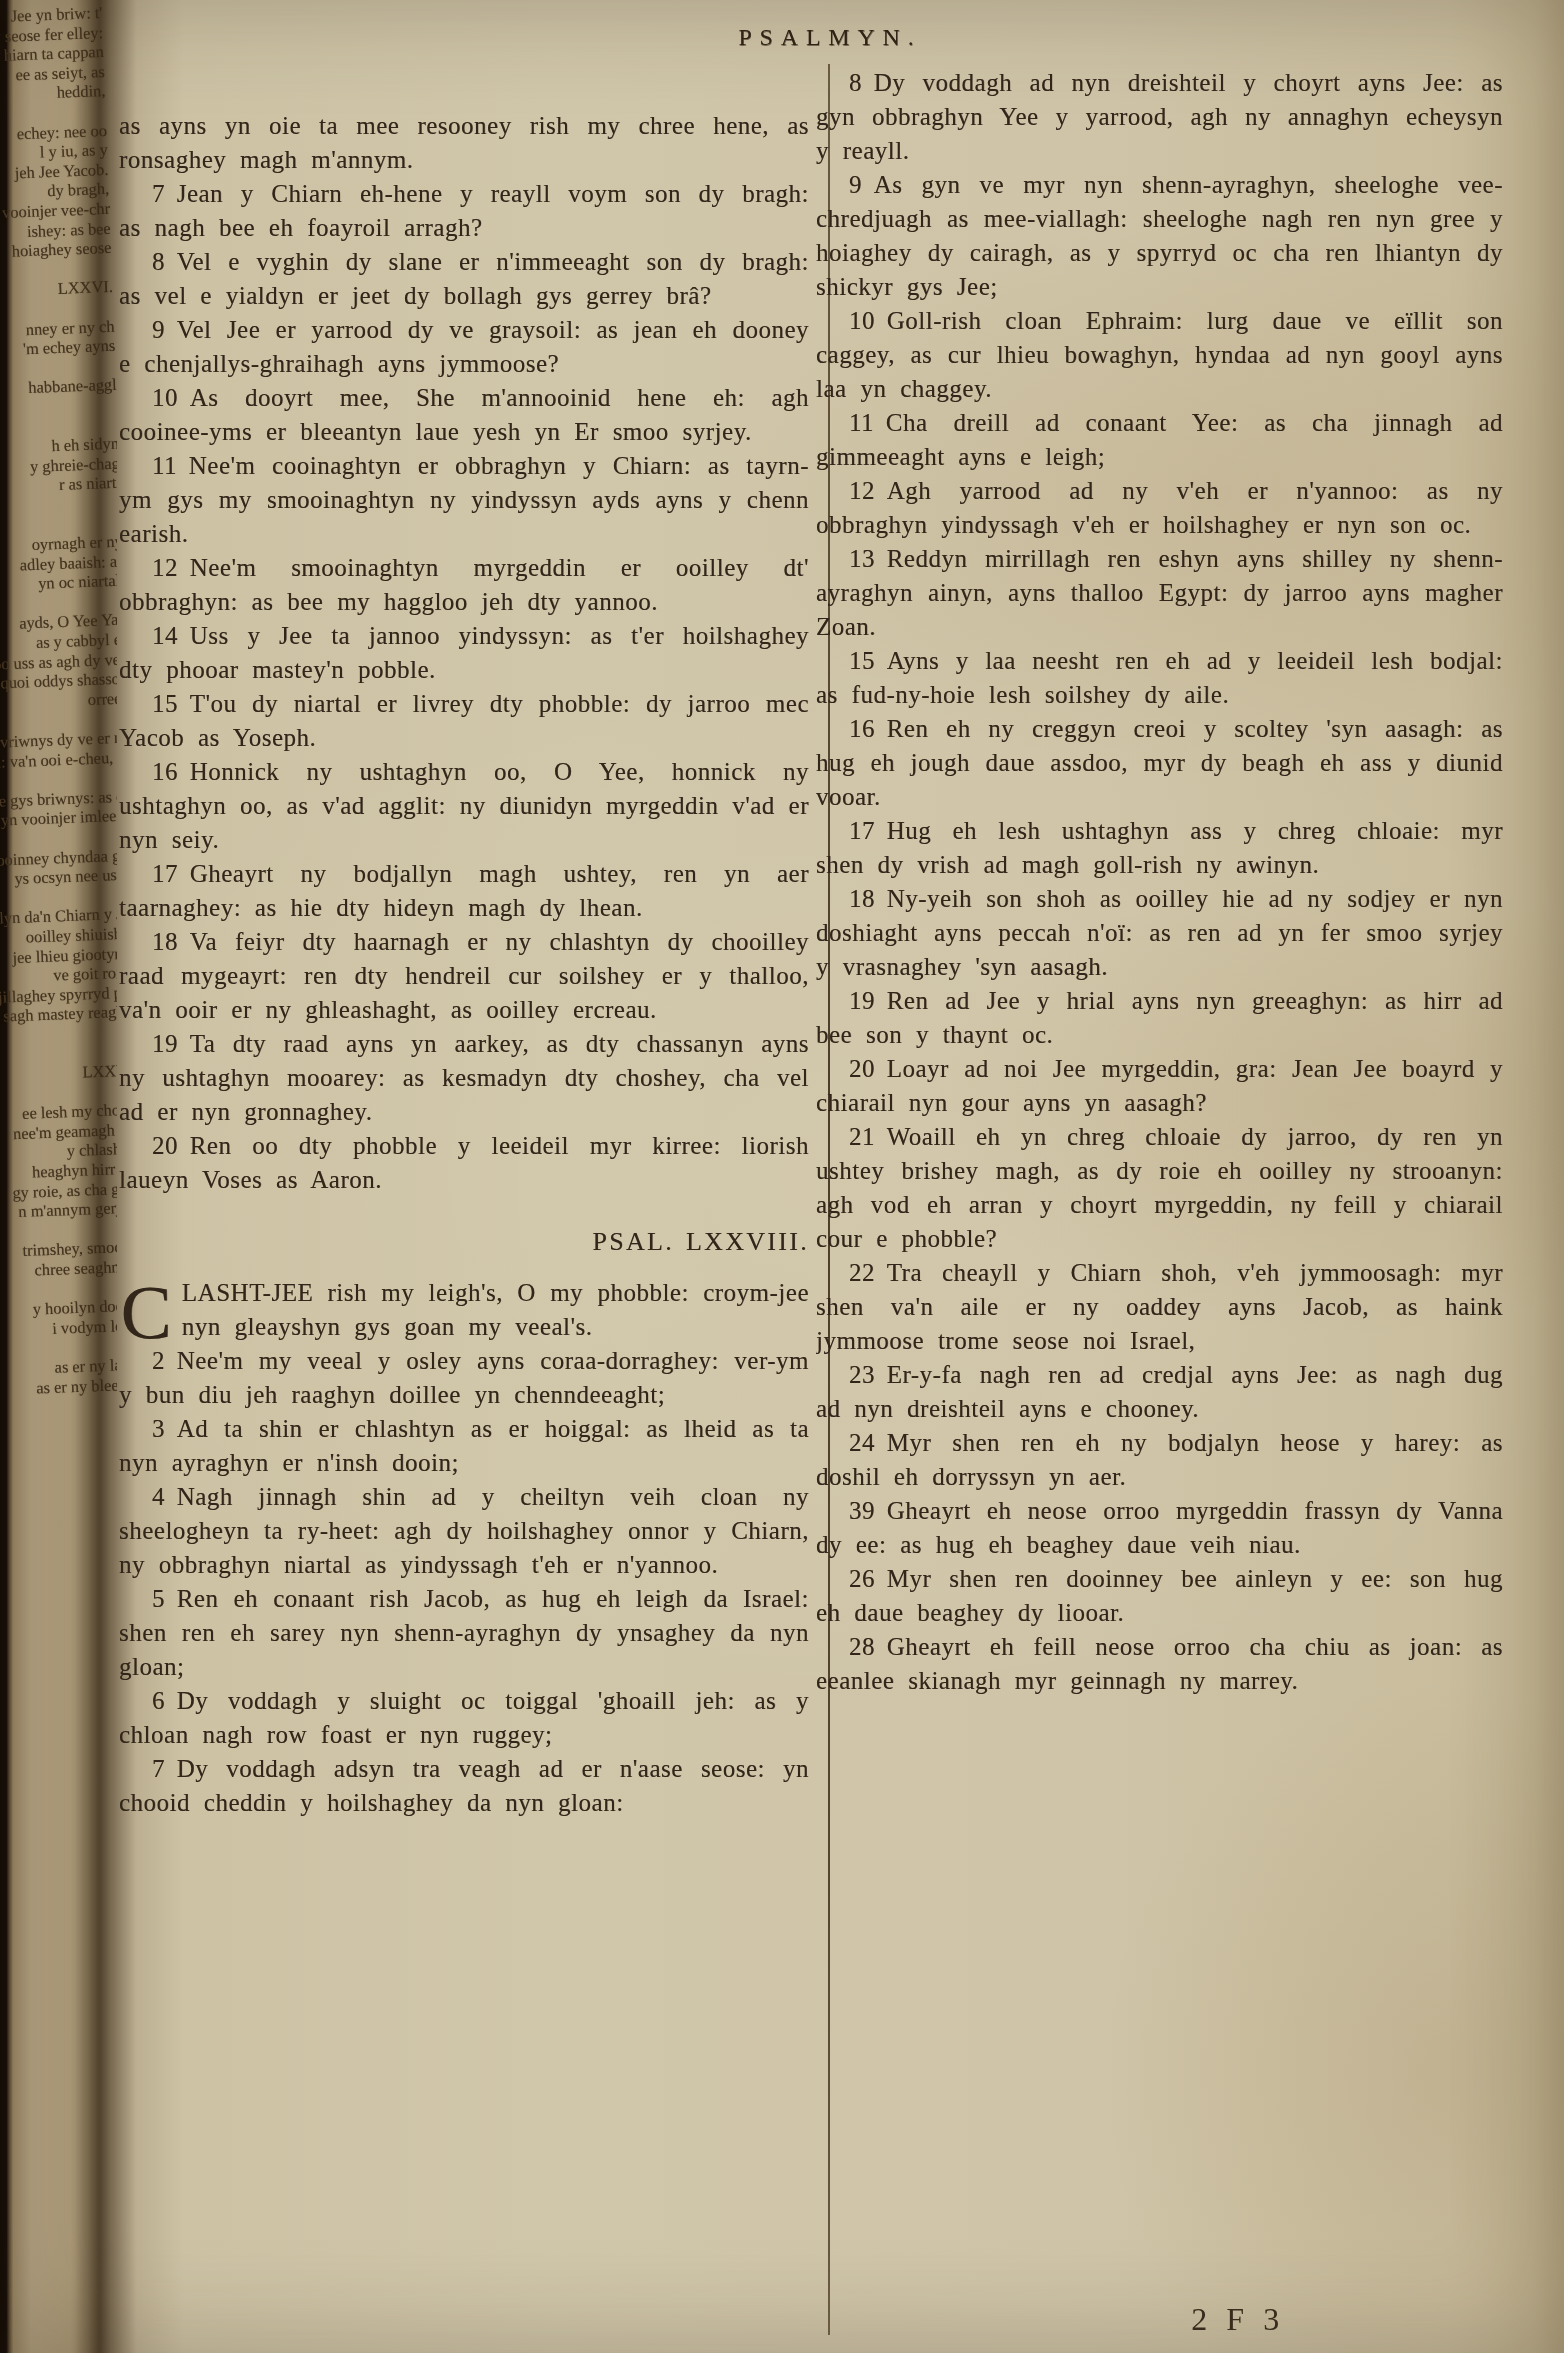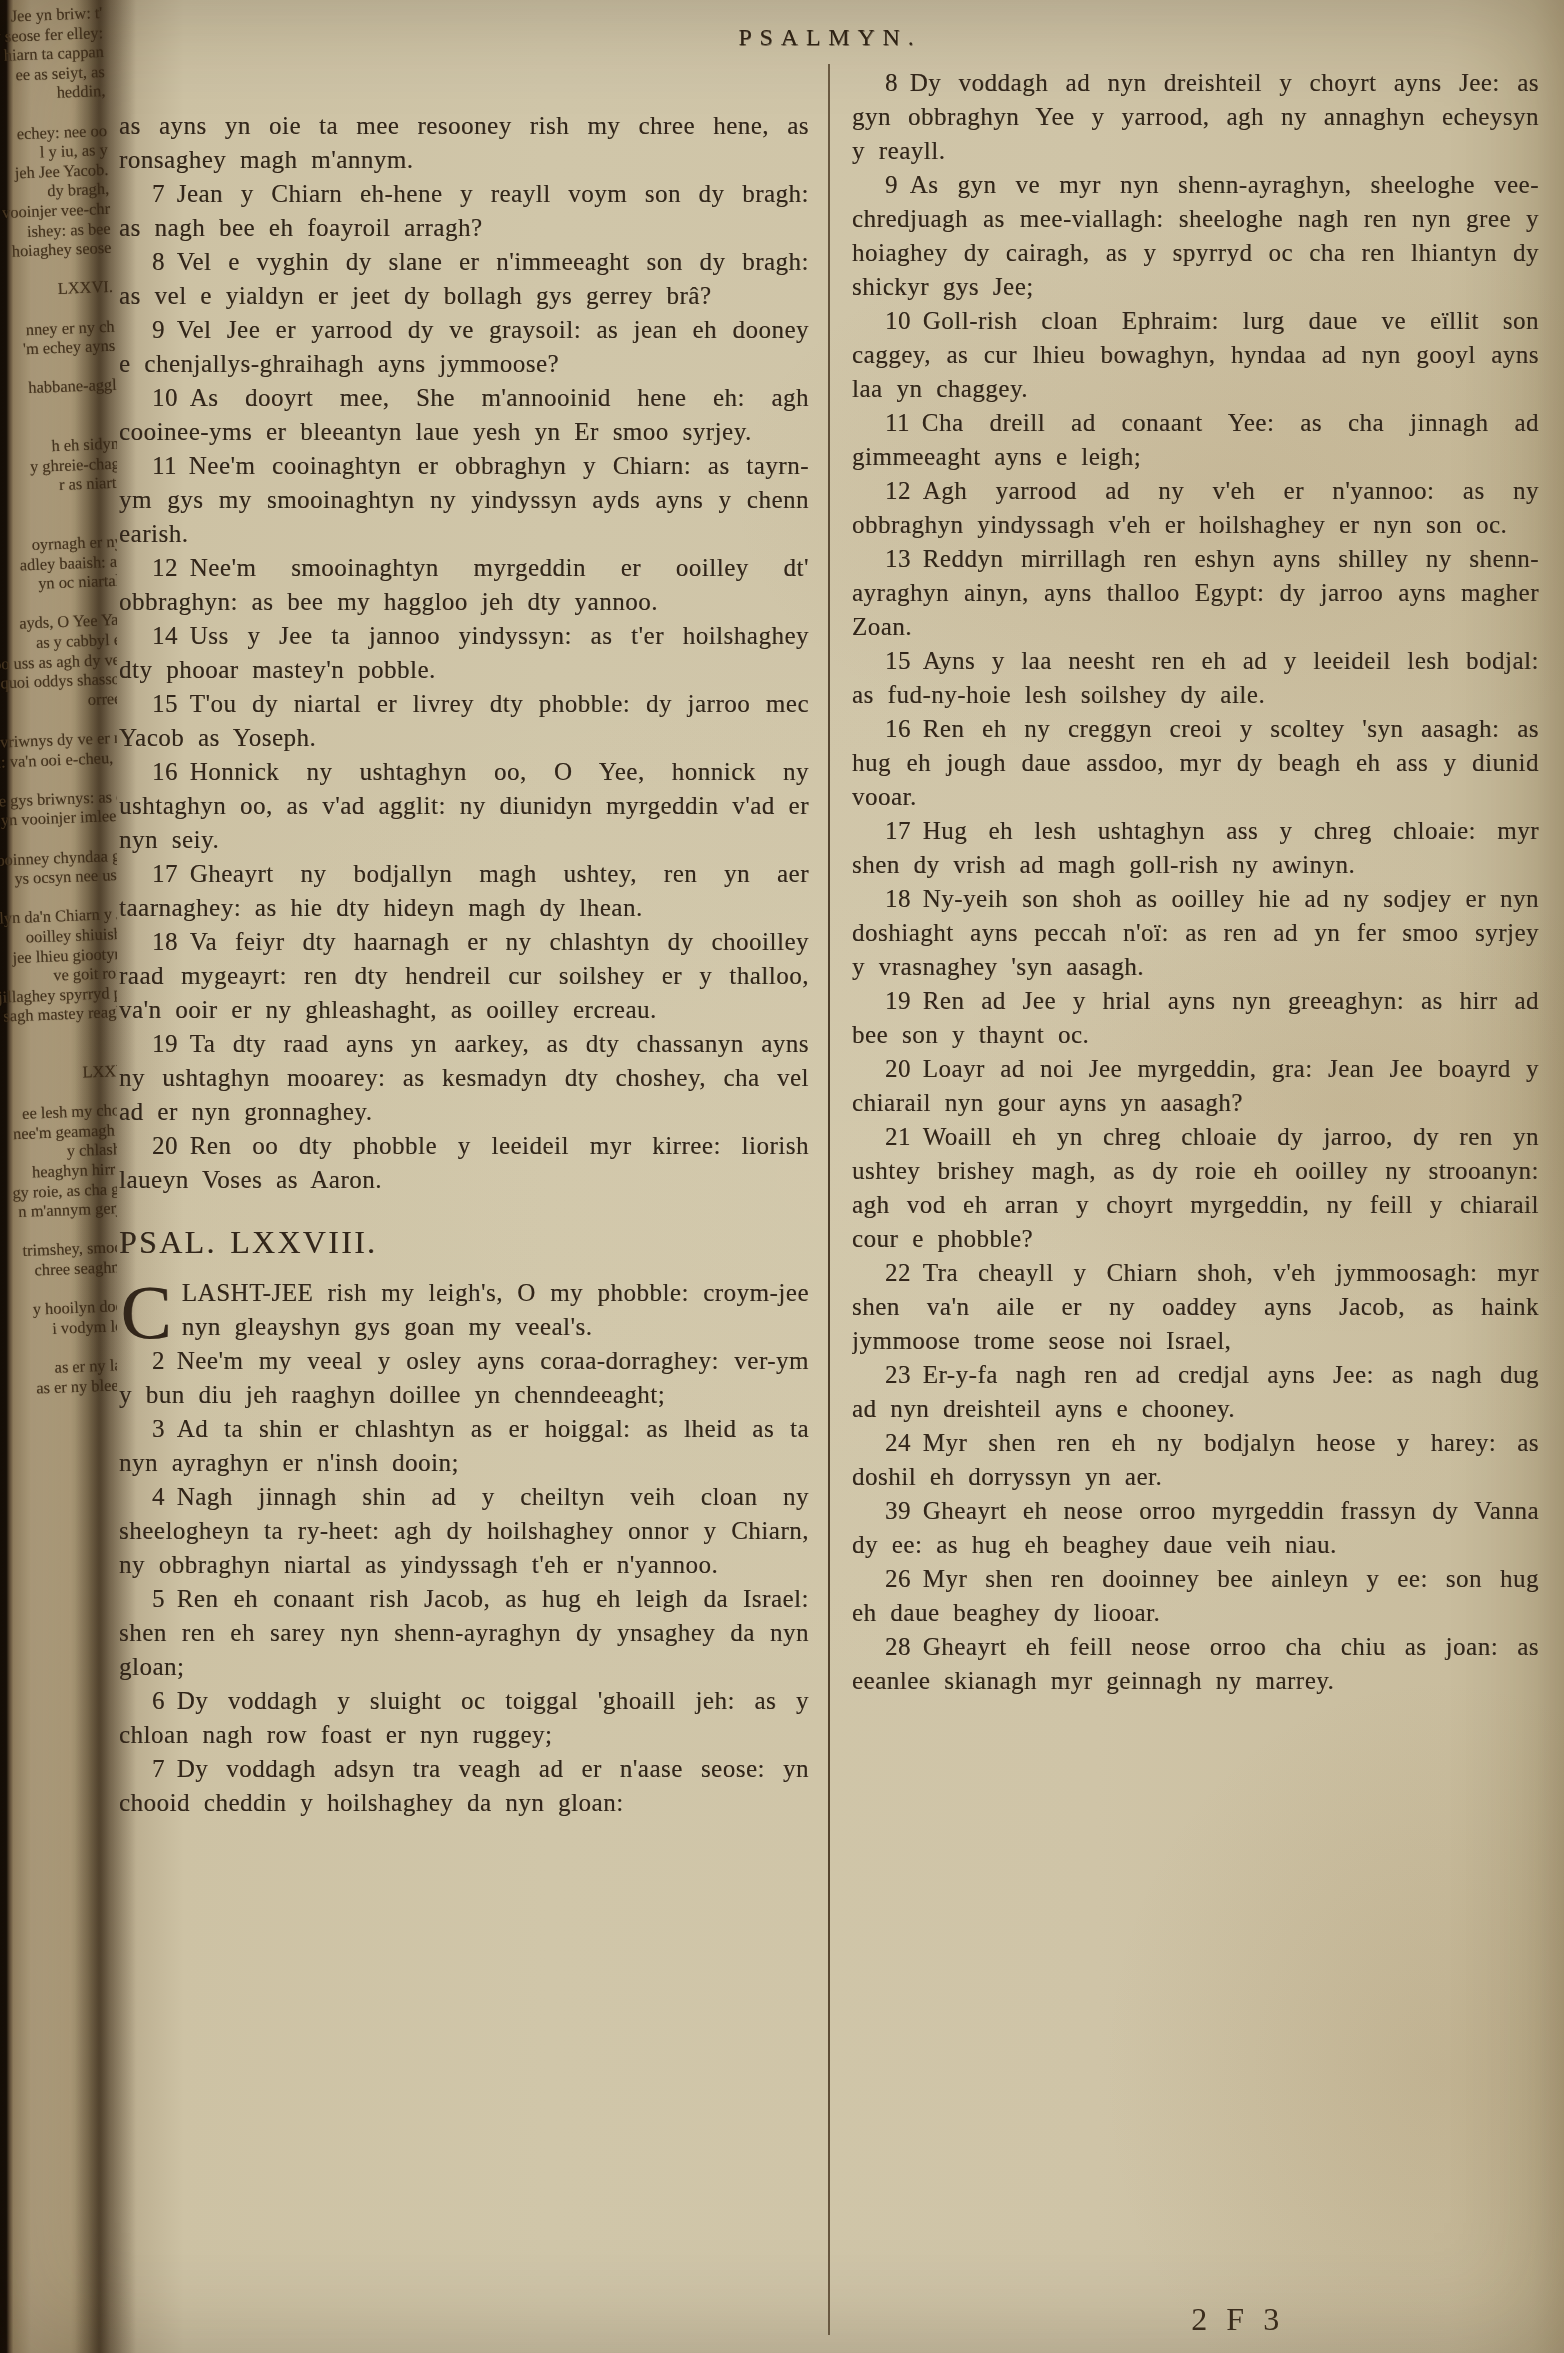--- a/index.html
+++ b/index.html
@@ -49,35 +49,35 @@
   }
 
   
   .col {
     position:absolute; top:66px; height:2266px; overflow:hidden;
     text-align:justify; font-size:25px; line-height:34px;
     letter-spacing:0.5px; word-spacing:7px; color:#32261a;
     text-shadow:0.3px 0.4px 0.4px rgba(50,38,26,0.45);
   }
   .col-left  { left:119px;  width:690px;margin-top:43px; }
-  .col-right { left:852px; width:687px; }
+  .col-right { left:816px; width:687px; }
 
   .column-rule {
     position:absolute; left:828px; top:64px; width:1.6px; height:2271px;
     background:linear-gradient(180deg, #6a5a42, #4c3d2a 45%, #55452f 80%, #6a5a42);
   }
 
   .verse { text-indent:33px; }
   .verse-cont { text-indent:0; }
   .vnum { margin-right:11.7px; }
   .vnum:empty { display:none; margin:0; }
 
   .psalm-heading {
-    text-align:left; text-indent:0; margin:28px 0 17px;
-    font-size:32px; letter-spacing:2.3px; word-spacing:3.1px;
+    text-align:right; text-indent:0; margin:28px 0 17px;
+    font-size:26px; letter-spacing:2.3px; word-spacing:3.1px;
   }
 
   .opening { text-indent:0; }
   .drop-cap {
     float:left; font-size:77px; line-height:63px;
     margin:4.7px 9.4px 0 1.6px; color:#32261a;
   }
 
   .printers-signature {
     position:absolute; left:1160px; top:2301px; width:156px;

